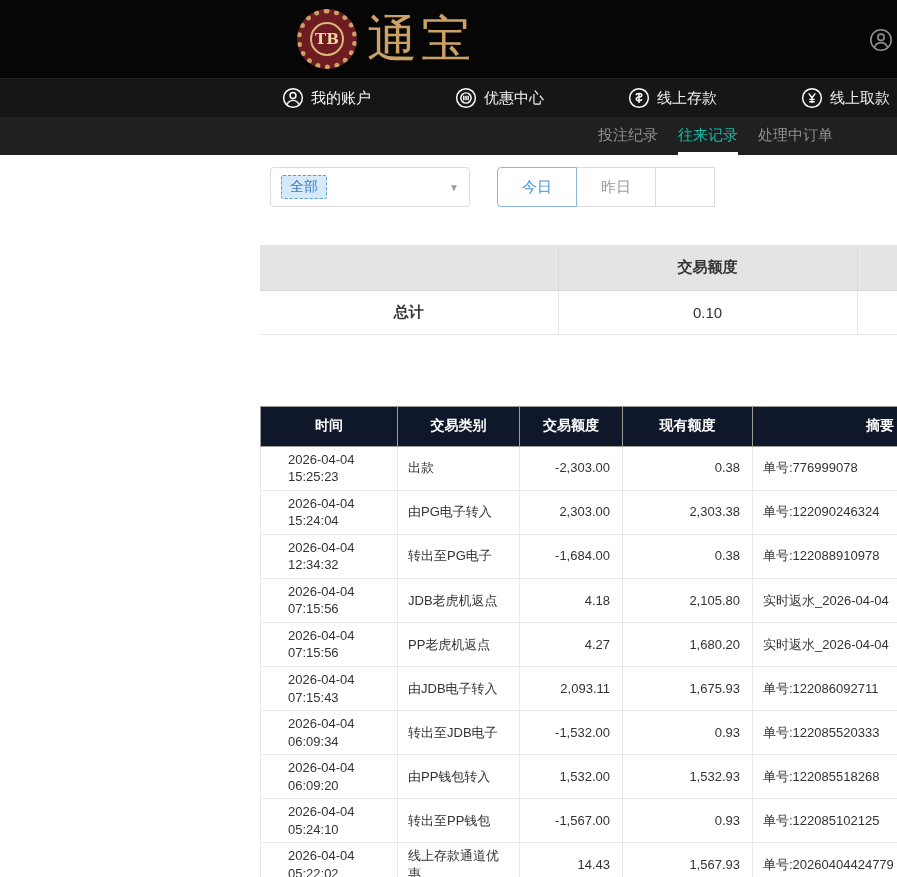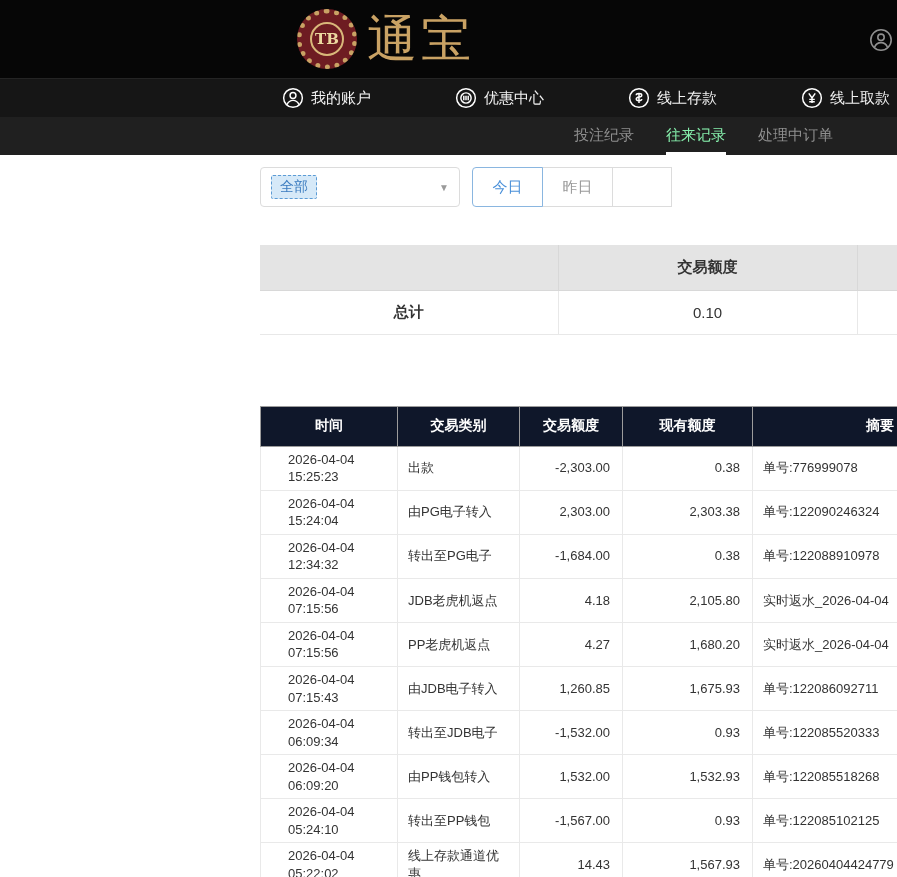--- a/index.html
+++ b/index.html
@@ -20,41 +20,41 @@
 
   
   .mainnav { height:39px; background:#161616; display:flex; align-items:center;
     padding-left:282px; gap:84px; border-top:1px solid #242424; }
   .nav-item { display:flex; align-items:center; gap:7px; color:#f2f2f2; font-size:15px;
     white-space:nowrap; cursor:pointer; flex:0 0 auto; }
   .nav-item svg { display:block; }
 
   
   .subnav { height:38px; background:#202020; display:flex; justify-content:flex-end;
-    align-items:stretch; padding-right:64px; gap:32px; }
+    align-items:stretch; padding-right:64px; gap:20px; }
   .tab { color:#8f8f8f; font-size:15px; line-height:35px; cursor:pointer;
     border-bottom:3px solid transparent; }
-  .tab.active { color:#86efac; border-bottom-color:#ffffff; }
+  .tab.active { color:#14b8a6; border-bottom-color:#ffffff; }
 
   
   .content { padding-left:260px; }
 
   
-  .filters { margin-top:12px; display:flex; gap:12px; height:40px; }
+  .filters { margin-top:12px; display:flex; gap:27px; height:40px;margin-left:10px; }
   .select-box { width:200px; height:40px; border:1px solid #dcdcdc; border-radius:4px;
     display:flex; align-items:center; justify-content:space-between; padding:0 10px;
     background:#fff; cursor:pointer; }
   .select-token { background:#d6e9f8; border:1px dashed #5b9bd5; color:#3a7bbf;
     font-size:14px; padding:2px 8px; border-radius:2px; }
   .caret { color:#9a9a9a; font-size:10px; }
   .date-box { width:237px; height:40px; border:1px solid #dcdcdc; border-radius:4px;
     display:flex; align-items:center; gap:9px; padding:0 12px; background:#fff; cursor:pointer; }
   .date-text { color:#b3b3b3; font-size:15px; white-space:nowrap; }
   .quick-group { display:flex; }
-  .quick-btn { width:71px; height:40px; background:#fff; border:1px solid #dcdcdc;
+  .quick-btn { width:80px; height:40px; background:#fff; border:1px solid #dcdcdc;
     font-size:15px; color:#999; cursor:pointer; font-family:inherit; }
   .quick-btn.today { color:#4a90d9; border-color:#8ab6e0; position:relative; z-index:2;
     border-radius:4px 0 0 4px; }
   .quick-btn.yesterday { margin-left:-1px; }
   .quick-btn.more { margin-left:-1px; width:60px; }
 
   
   .summary { margin-top:38px; width:747px; border-collapse:collapse; table-layout:fixed; }
   .summary th { height:45px; background:#e4e4e4; color:#333; font-size:15px;
     font-weight:bold; border:1px solid #d8d8d8; border-top:none; }
@@ -211,21 +211,21 @@
         <tr>
           <td class="col0">2026-04-04 07:15:56</td>
           <td class="col1">PP老虎机返点</td>
           <td class="col2">4.27</td>
           <td class="col3">1,680.20</td>
           <td class="col4">实时返水_2026-04-04</td>
         </tr>
         <tr>
           <td class="col0">2026-04-04 07:15:43</td>
           <td class="col1">由JDB电子转入</td>
-          <td class="col2">1,260.85</td>
+          <td class="col2">2,093.11</td>
           <td class="col3">1,675.93</td>
           <td class="col4">单号:122086092711</td>
         </tr>
         <tr>
           <td class="col0">2026-04-04 06:09:34</td>
           <td class="col1">转出至JDB电子</td>
           <td class="col2">-1,532.00</td>
           <td class="col3">0.93</td>
           <td class="col4">单号:122085520333</td>
         </tr>

